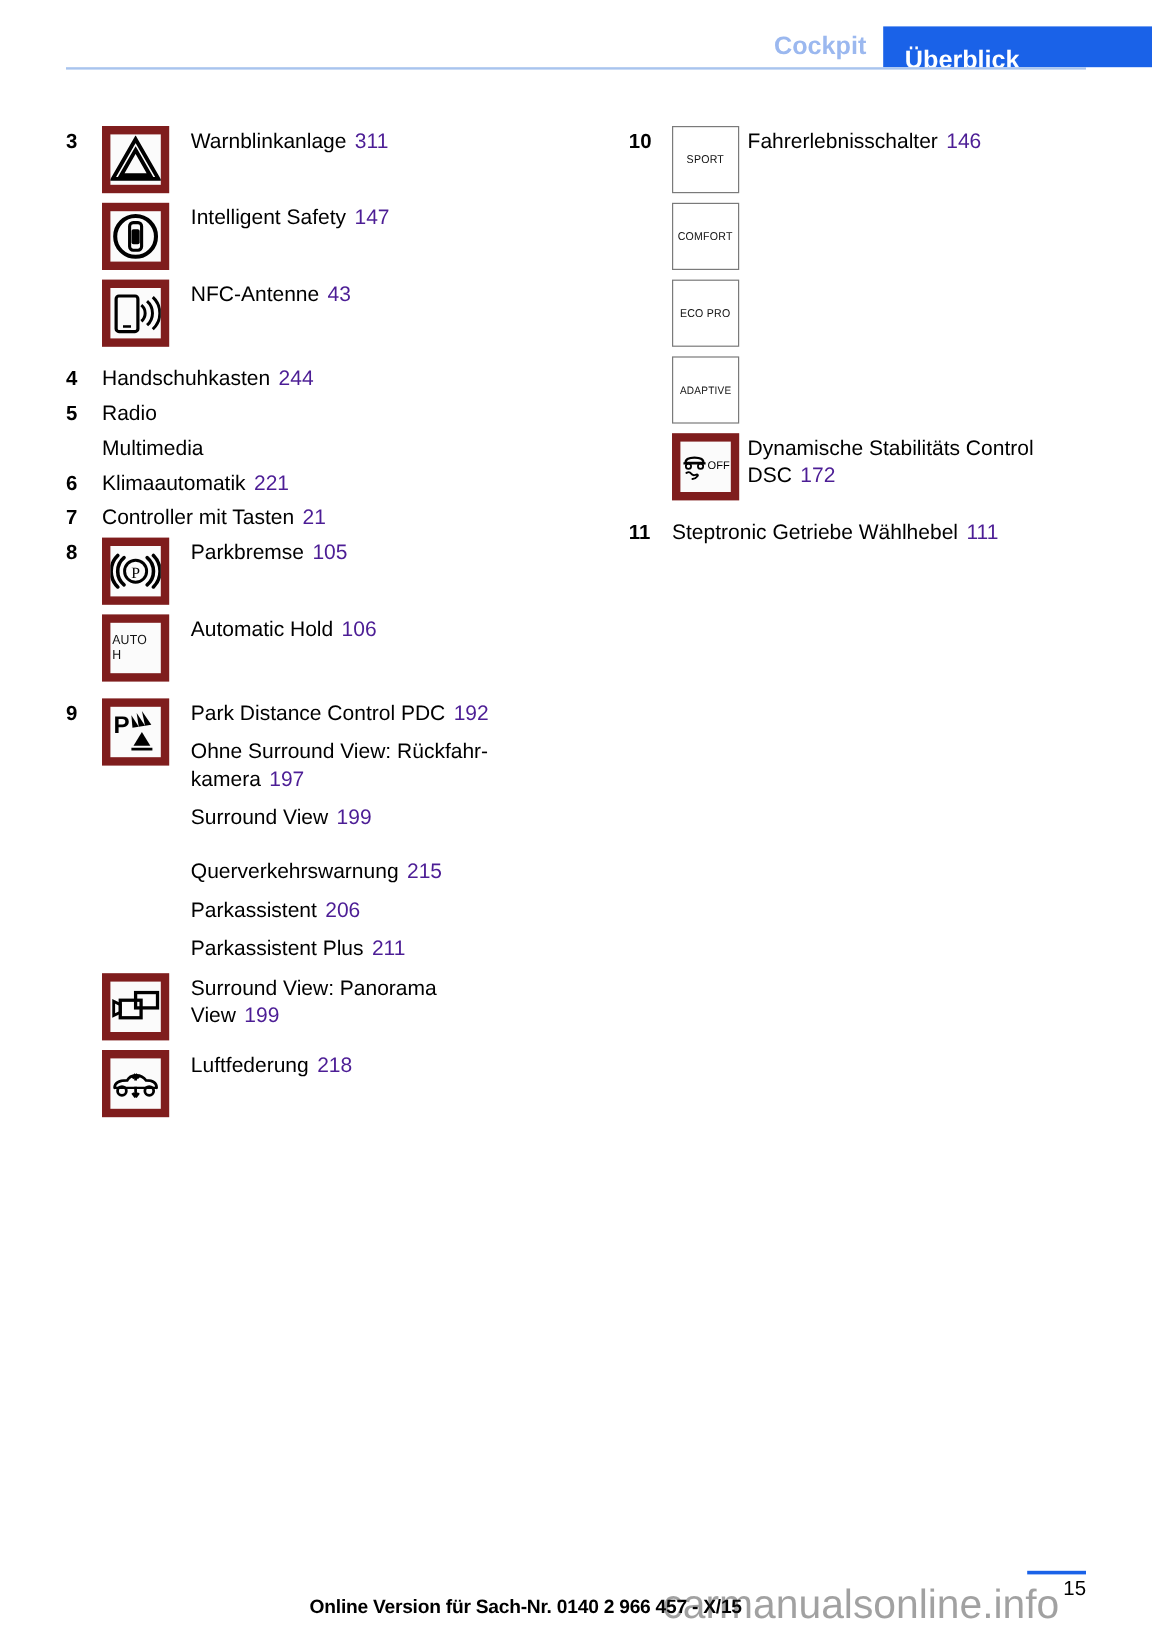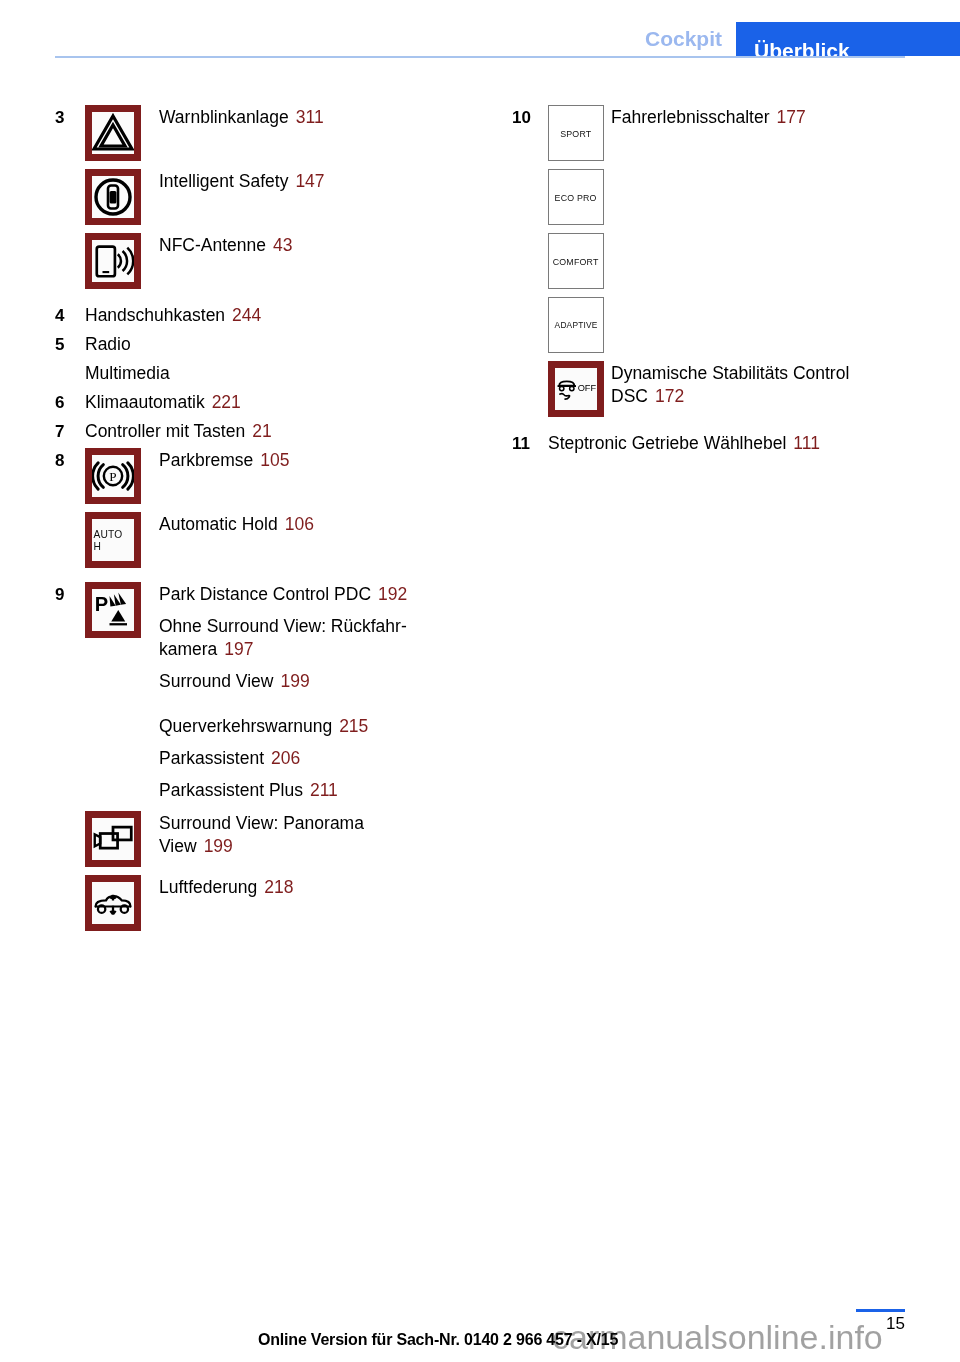--- a/index.html
+++ b/index.html
@@ -54,21 +54,21 @@
     white-space: nowrap;
   }
 
   
   .col {
     position: absolute;
     top: 105px;
     width: 420px;
   }
   .col-left  { left: 55px; }
-  .col-right { left: 512px; }
+  .col-right { left: 524px; }
 
   
   .row {
     display: flex;
     align-items: flex-start;
     width: 100%;
   }
   .num {
     width: 30px;
     flex: 0 0 30px;
@@ -112,21 +112,21 @@
   }
 
   .txt {
     flex: 1 1 auto;
     font-size: 17.5px;
     line-height: 23px;
     padding-top: 1px;
   }
   .txt-line { white-space: normal; }
   .pg {
-    color: #7f1d1d;
+    color: #4c1d95;
     margin-left: 7px;
   }
 
   
   .r-gap-sm { margin-top: 8px; }
 
   
   .footer-rule {
     position: absolute;
     left: 856px; top: 1309px;
@@ -371,39 +371,39 @@
 <div class="col col-right">
 
   <div class="row">
     <div class="num wide">10</div>
     <div class="iconcell r">
       <div class="icon-box plain">
         <span class="mode-label">SPORT</span>
       </div>
     </div>
     <div class="txt">
-      <span>Fahrerlebnisschalter</span><span class="pg">177</span>
-    </div>
+      <span>Fahrerlebnisschalter</span><span class="pg">146</span>
+    </div>
+  </div>
+
+  <div class="row r-gap-sm">
+    <div class="num wide"></div>
+    <div class="iconcell r">
+      <div class="icon-box plain">
+        <span class="mode-label">COMFORT</span>
+      </div>
+    </div>
+    <div class="txt"></div>
   </div>
 
   <div class="row r-gap-sm">
     <div class="num wide"></div>
     <div class="iconcell r">
       <div class="icon-box plain">
         <span class="mode-label">ECO PRO</span>
-      </div>
-    </div>
-    <div class="txt"></div>
-  </div>
-
-  <div class="row r-gap-sm">
-    <div class="num wide"></div>
-    <div class="iconcell r">
-      <div class="icon-box plain">
-        <span class="mode-label">COMFORT</span>
       </div>
     </div>
     <div class="txt"></div>
   </div>
 
   <div class="row r-gap-sm">
     <div class="num wide"></div>
     <div class="iconcell r">
       <div class="icon-box plain">
         <span class="mode-label" style="font-size:9px;">ADAPTIVE</span>

